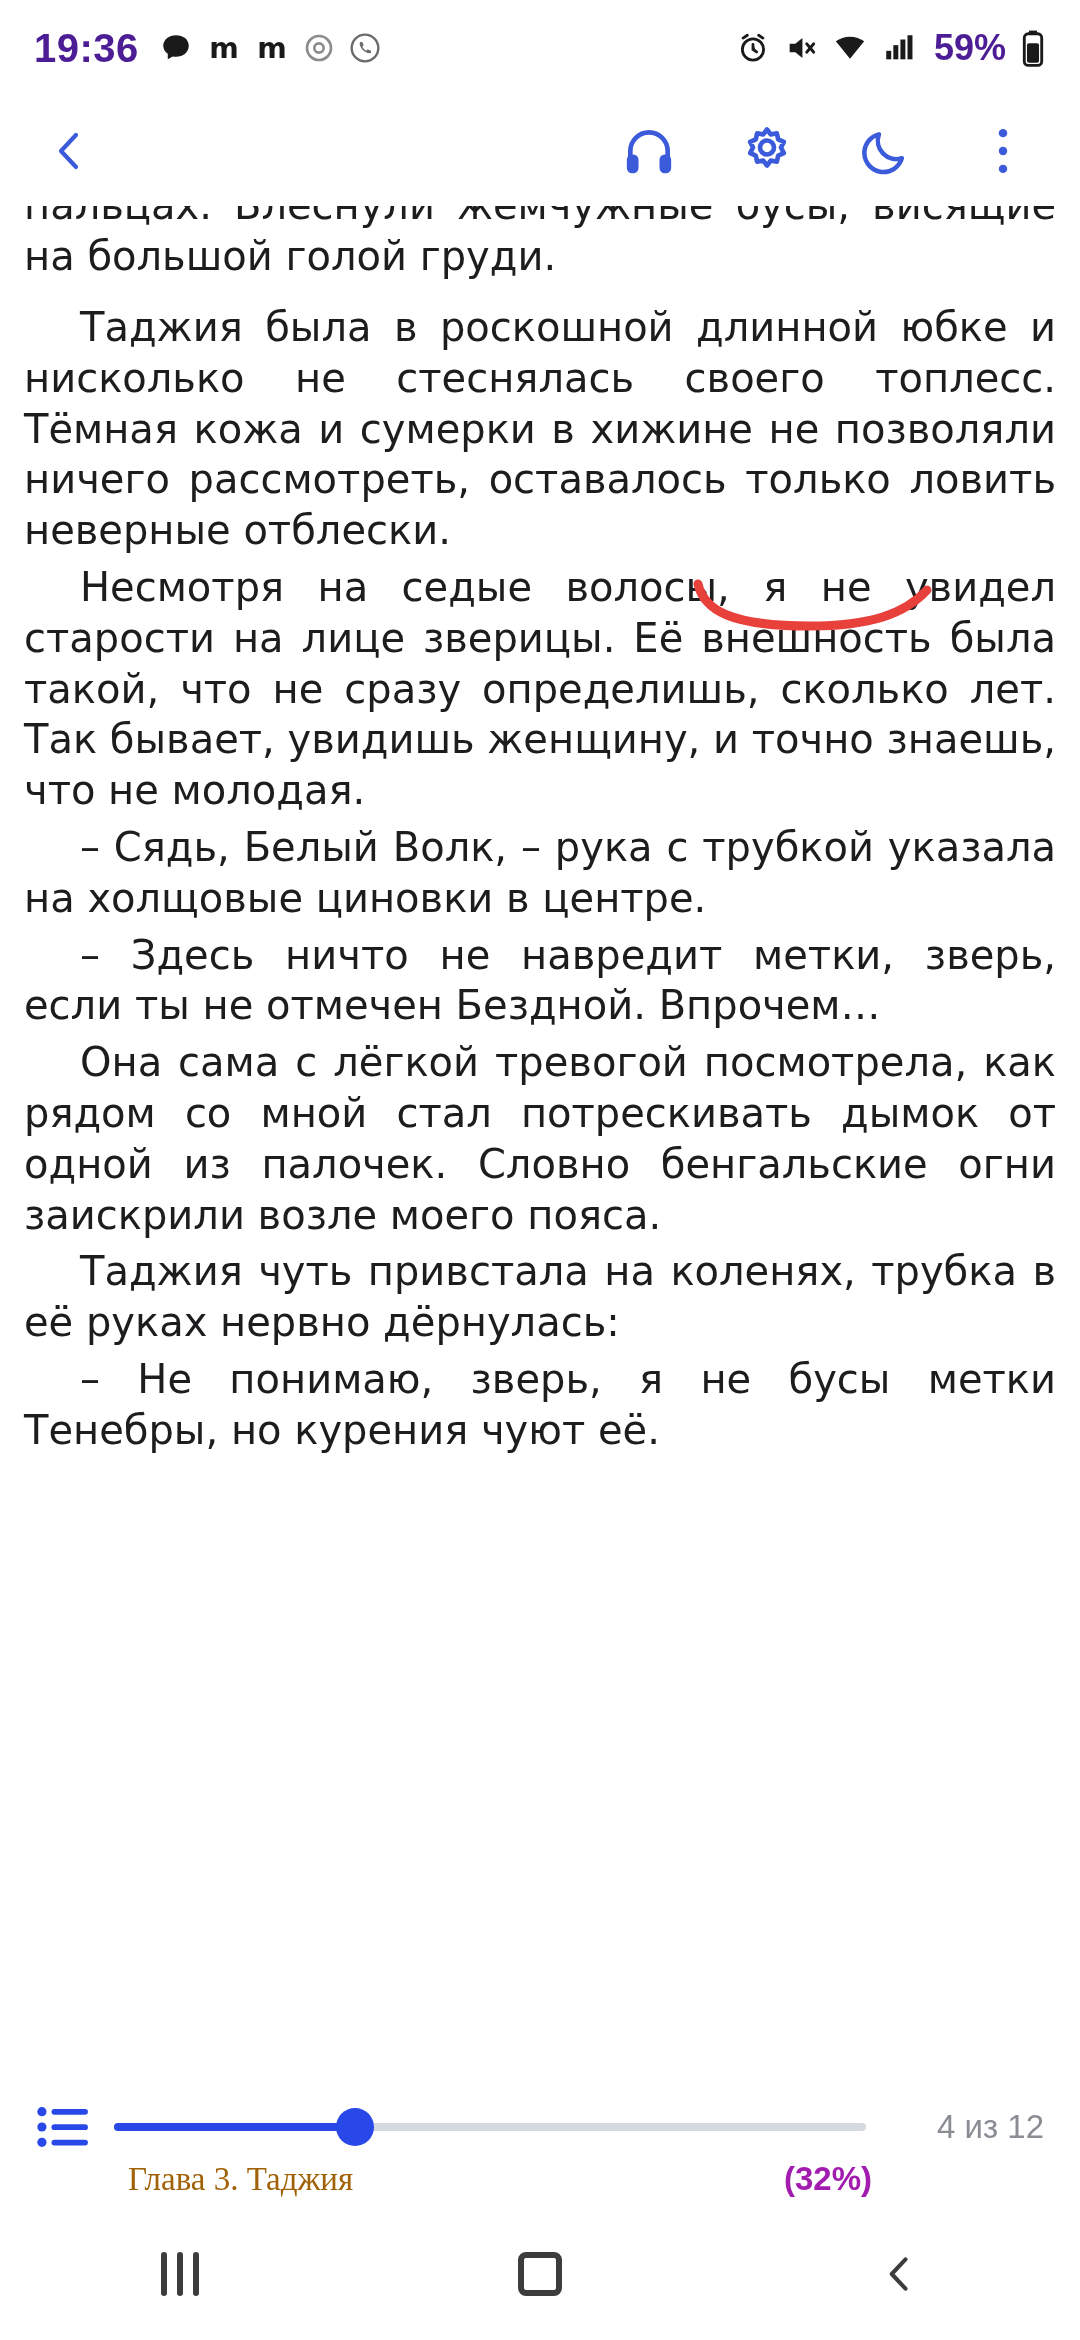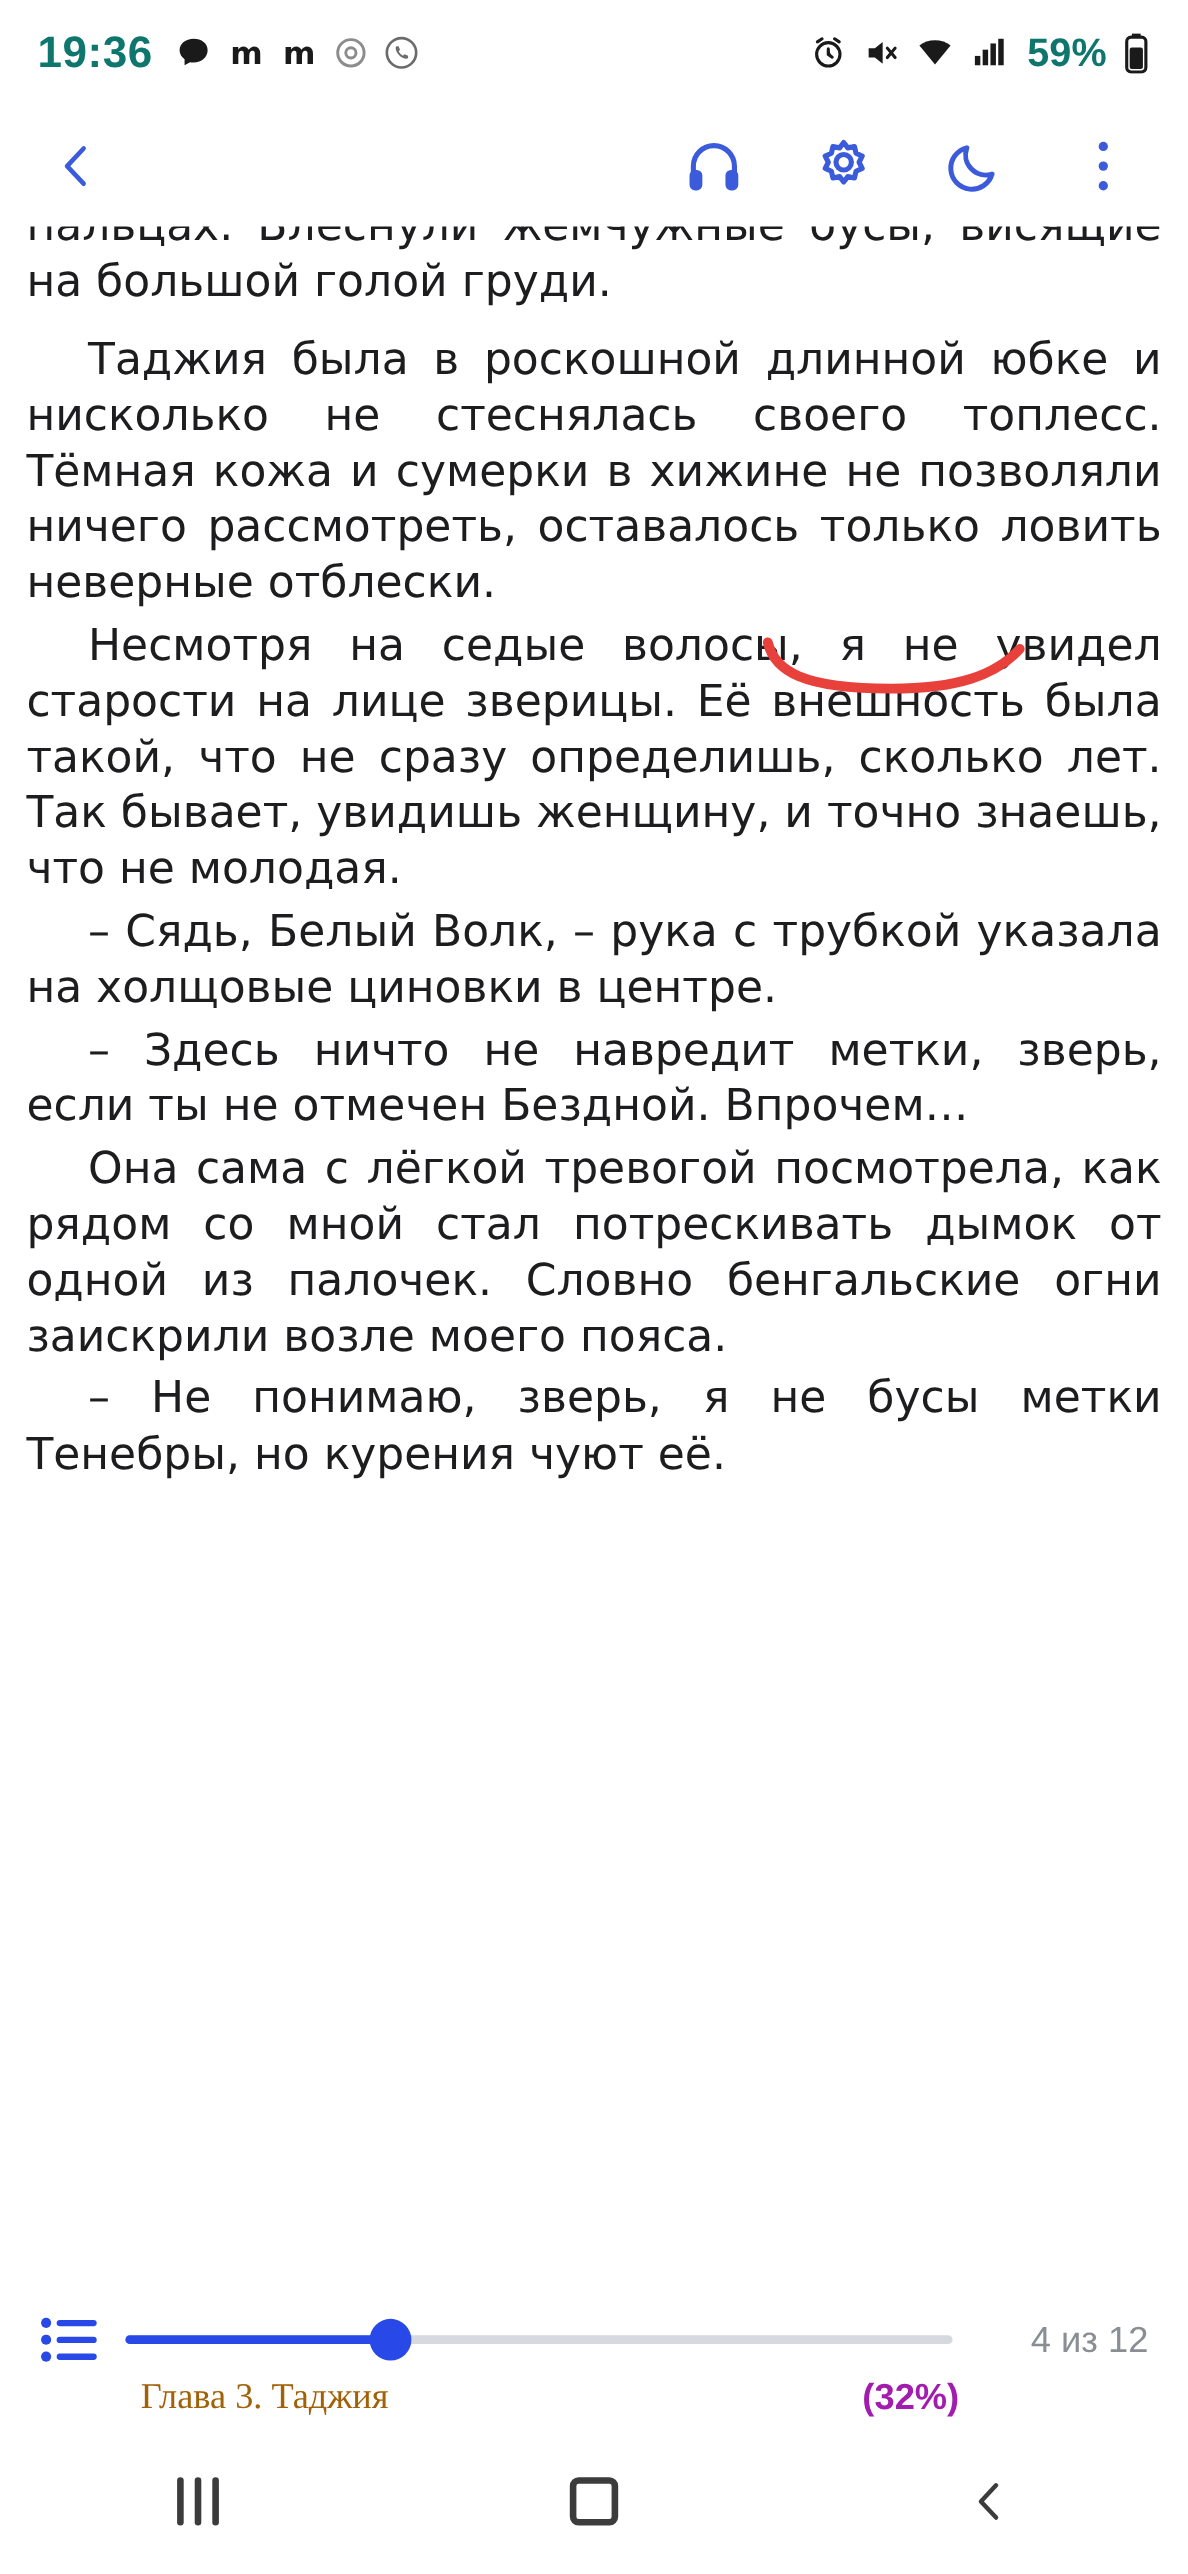--- a/index.html
+++ b/index.html
@@ -10,21 +10,21 @@
     font-family: "Liberation Sans", sans-serif;
     overflow: hidden;
   }
 
   
   .statusbar {
     height: 96px;
     display: flex;
     align-items: center;
     padding: 0 34px;
-    color: #0f766e;
+    color: #4c1d95;
   }
   .sb-time {
     font-size: 40px;
     font-weight: 600;
     letter-spacing: 0.5px;
   }
   .sb-left-icons {
     display: flex;
     align-items: center;
     gap: 14px;
@@ -291,20 +291,21 @@
 
 <div class="reader">
   <div class="cutwrap">
     <p class="cut">пальцах. Блеснули жемчужные бусы, висящие на большой голой груди.</p>
   </div>
   <p class="indent">Таджия была в роскошной длинной юбке и нисколько не стеснялась своего топлесс. Тёмная кожа и сумерки в хижине не позволяли ничего рассмотреть, оставалось только ловить неверные отблески.</p>
   <p class="indent">Несмотря на седые волосы, я не увидел старости на лице зверицы. Её внешность была такой, что не сразу определишь, сколько лет. Так бывает, увидишь женщину, и точно знаешь, что не молодая.</p>
   <p class="indent">– Сядь, Белый Волк, – рука с трубкой указала на холщовые циновки в центре.</p>
   <p class="indent">– Здесь ничто не навредит метки, зверь, если ты не отмечен Бездной. Впрочем…</p>
   <p class="indent">Она сама с лёгкой тревогой посмотрела, как рядом со мной стал потрескивать дымок от одной из палочек. Словно бенгальские огни заискрили возле моего пояса.</p>
+  <p class="indent">Таджия чуть привстала на коленях, трубка в её руках нервно дёрнулась:</p>
   <p class="indent">– Не понимаю, зверь, я не бусы метки Тенебры, но курения чуют её.</p>
 
   <div class="annotation">
     <svg width="250" height="60" viewBox="0 0 250 60">
       <path d="M8 8 C14 34, 40 50, 120 50 C180 50, 215 38, 237 14" fill="none" stroke="#e8413c" stroke-width="9" stroke-linecap="round"></path>
     </svg>
   </div>
 </div>
 
 <div class="bottombar">

